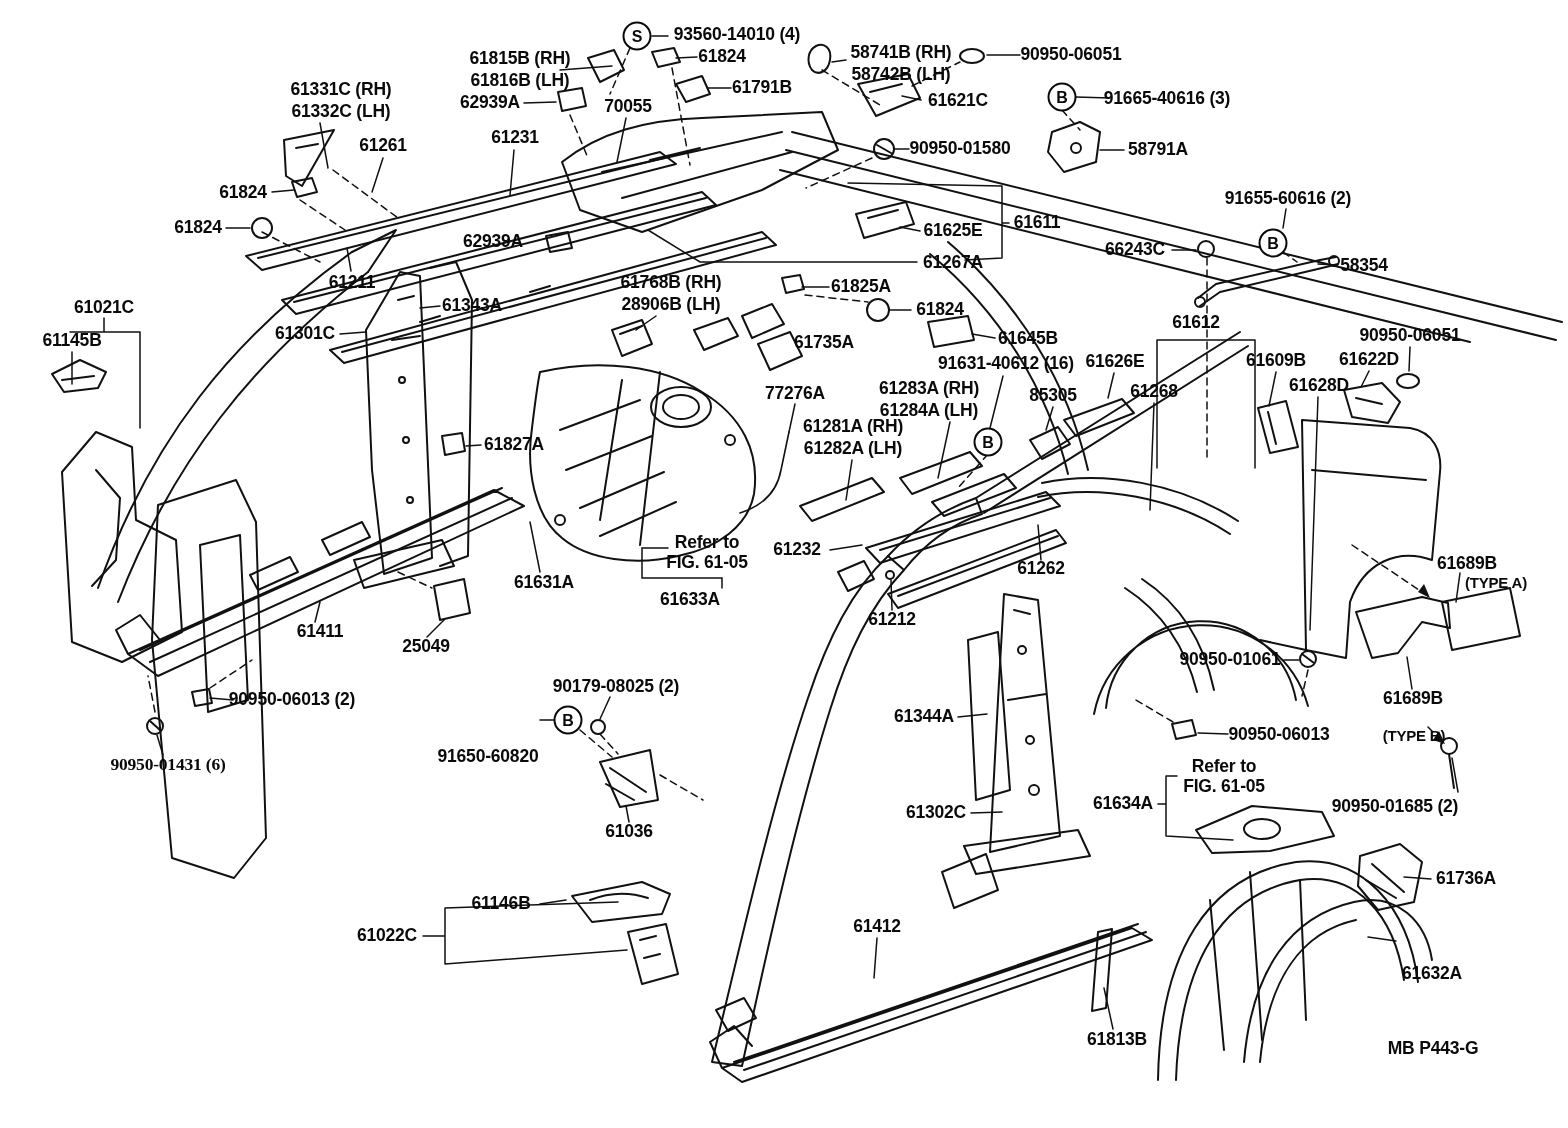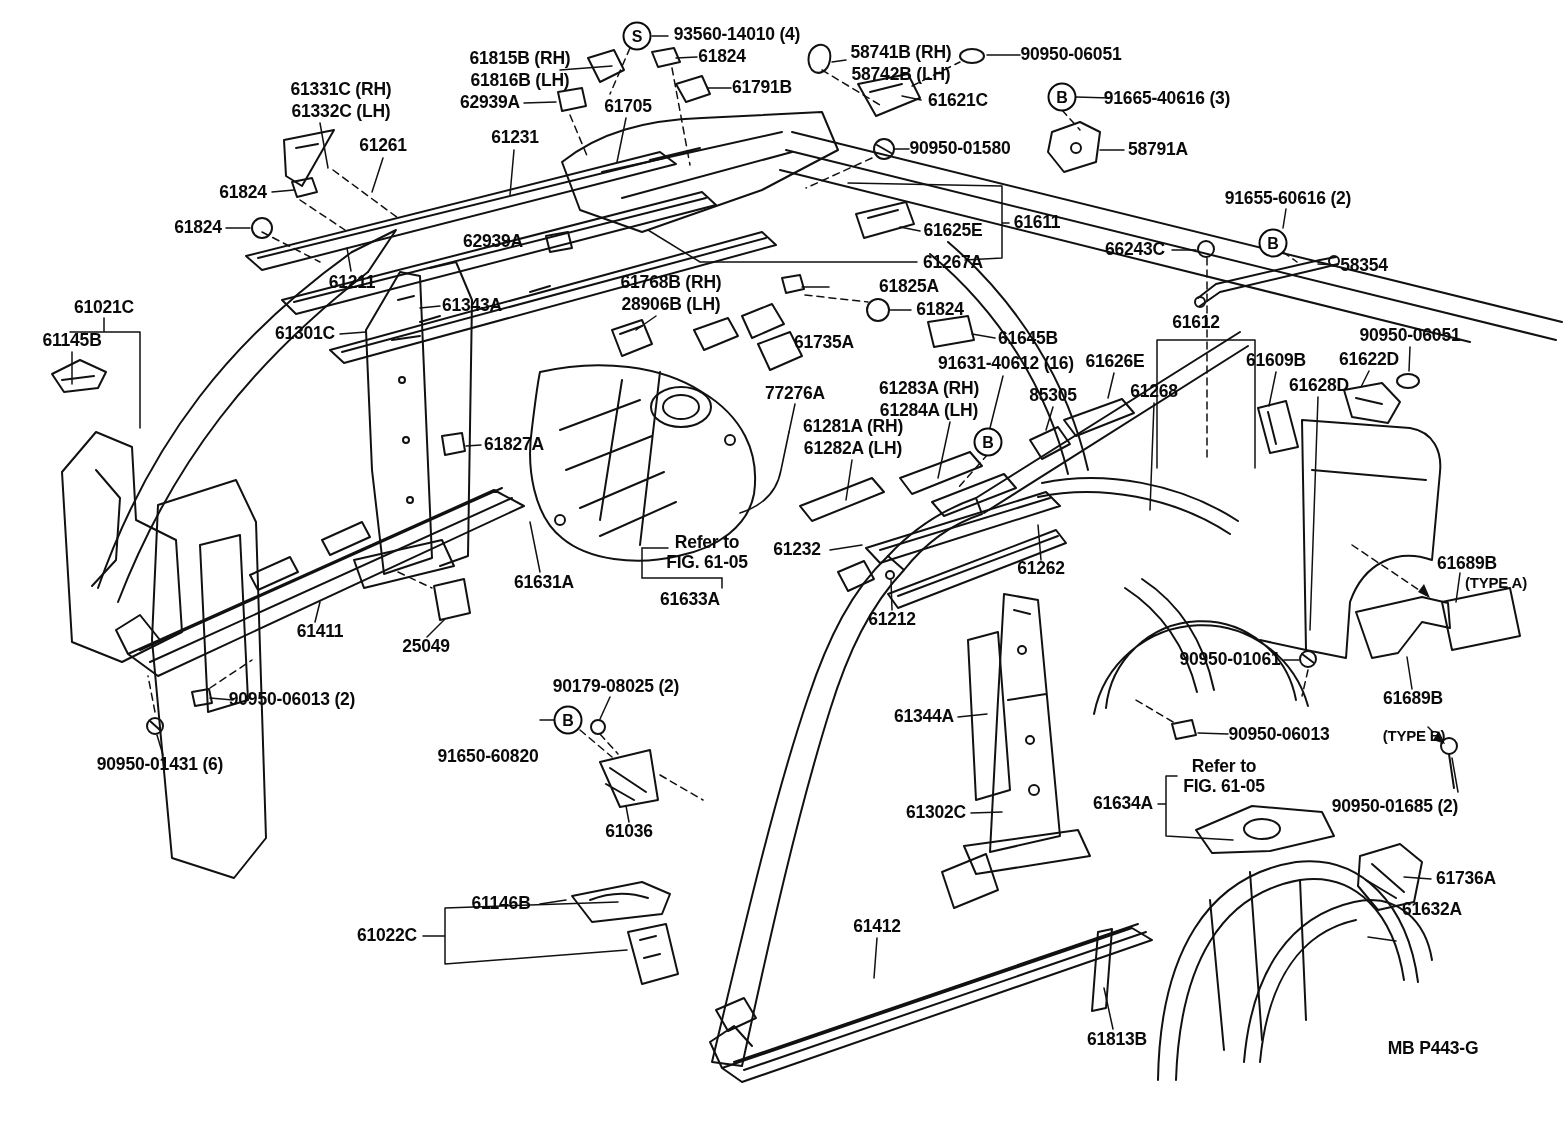--- a/index.html
+++ b/index.html
@@ -250,21 +250,21 @@
   </g>
 </svg>
 
 <div id="label-layer">
       <div class="lbl" style="left: 737px; top: 35px;">93560-14010 (4)</div>
       <div class="lbl" style="left: 520px; top: 59px;">61815B (RH)</div>
       <div class="lbl" style="left: 520px; top: 81px;">61816B (LH)</div>
       <div class="lbl" style="left: 341px; top: 90px;">61331C (RH)</div>
       <div class="lbl" style="left: 341px; top: 112px;">61332C (LH)</div>
       <div class="lbl" style="left: 490px; top: 103px;">62939A</div>
-      <div class="lbl" style="left: 628px; top: 107px;">61705</div>
+      <div class="lbl" style="left: 628px; top: 107px;">70055</div>
       <div class="lbl" style="left: 722px; top: 57px;">61824</div>
       <div class="lbl" style="left: 762px; top: 88px;">61791B</div>
       <div class="lbl" style="left: 901px; top: 53px;">58741B (RH)</div>
       <div class="lbl" style="left: 901px; top: 75px;">58742B (LH)</div>
       <div class="lbl" style="left: 1071px; top: 55px;">90950-06051</div>
       <div class="lbl" style="left: 958px; top: 101px;">61621C</div>
       <div class="lbl" style="left: 1167px; top: 99px;">91665-40616 (3)</div>
       <div class="lbl" style="left: 960px; top: 149px;">90950-01580</div>
       <div class="lbl" style="left: 1158px; top: 150px;">58791A</div>
       <div class="lbl" style="left: 383px; top: 146px;">61261</div>
@@ -272,21 +272,21 @@
       <div class="lbl" style="left: 243px; top: 193px;">61824</div>
       <div class="lbl" style="left: 198px; top: 228px;">61824</div>
       <div class="lbl" style="left: 493px; top: 242px;">62939A</div>
       <div class="lbl" style="left: 352px; top: 283px;">61211</div>
       <div class="lbl" style="left: 1037px; top: 223px;">61611</div>
       <div class="lbl" style="left: 953px; top: 231px;">61625E</div>
       <div class="lbl" style="left: 953px; top: 263px;">61267A</div>
       <div class="lbl" style="left: 1135px; top: 250px;">66243C</div>
       <div class="lbl" style="left: 1288px; top: 199px;">91655-60616 (2)</div>
       <div class="lbl" style="left: 1364px; top: 266px;">58354</div>
-      <div class="lbl" style="left: 861px; top: 287px; margin-left: 48px;">61825A</div>
+      <div class="lbl" style="left: 861px; top: 287px;">61825A</div>
       <div class="lbl" style="left: 940px; top: 310px;">61824</div>
       <div class="lbl" style="left: 1028px; top: 339px;">61645B</div>
       <div class="lbl" style="left: 1006px; top: 364px;">91631-40612 (16)</div>
       <div class="lbl" style="left: 1196px; top: 323px;">61612</div>
       <div class="lbl" style="left: 1410px; top: 336px;">90950-06051</div>
       <div class="lbl" style="left: 1276px; top: 361px;">61609B</div>
       <div class="lbl" style="left: 1369px; top: 360px;">61622D</div>
       <div class="lbl" style="left: 1319px; top: 386px;">61628D</div>
       <div class="lbl" style="left: 1115px; top: 362px;">61626E</div>
       <div class="lbl" style="left: 1154px; top: 392px;">61268</div>
@@ -307,41 +307,41 @@
       <div class="lbl" style="left: 544px; top: 583px;">61631A</div>
       <div class="lbl" style="left: 707px; top: 553px;">Refer to
 FIG. 61-05</div>
       <div class="lbl" style="left: 690px; top: 600px;">61633A</div>
       <div class="lbl" style="left: 797px; top: 550px;">61232</div>
       <div class="lbl" style="left: 1041px; top: 569px;">61262</div>
       <div class="lbl" style="left: 892px; top: 620px;">61212</div>
       <div class="lbl" style="left: 320px; top: 632px;">61411</div>
       <div class="lbl" style="left: 426px; top: 647px;">25049</div>
       <div class="lbl" style="left: 292px; top: 700px;">90950-06013 (2)</div>
-      <div class="lbl" style="left: 160px; top: 765px;">90950-01431 (6)</div>
+      <div class="lbl" style="left: 168px; top: 765px; font-family: Liberation Serif, serif;">90950-01431 (6)</div>
       <div class="lbl" style="left: 616px; top: 687px;">90179-08025 (2)</div>
       <div class="lbl" style="left: 488px; top: 720px; margin-top: 37px;">91650-60820</div>
       <div class="lbl" style="left: 629px; top: 832px;">61036</div>
       <div class="lbl" style="left: 501px; top: 904px;">61146B</div>
       <div class="lbl" style="left: 387px; top: 936px;">61022C</div>
       <div class="lbl" style="left: 924px; top: 717px;">61344A</div>
       <div class="lbl" style="left: 936px; top: 813px;">61302C</div>
       <div class="lbl" style="left: 877px; top: 927px;">61412</div>
       <div class="lbl" style="left: 1123px; top: 804px;">61634A</div>
       <div class="lbl" style="left: 1224px; top: 777px;">Refer to
 FIG. 61-05</div>
       <div class="lbl" style="left: 1230px; top: 660px;">90950-01061</div>
       <div class="lbl" style="left: 1279px; top: 735px;">90950-06013</div>
       <div class="lbl" style="left: 1467px; top: 564px;">61689B</div>
       <div class="lbl small" style="left: 1496px; top: 583px;">(TYPE A)</div>
       <div class="lbl" style="left: 1413px; top: 699px;">61689B</div>
       <div class="lbl small" style="left: 1414px; top: 736px;">(TYPE B)</div>
       <div class="lbl" style="left: 1395px; top: 807px;">90950-01685 (2)</div>
       <div class="lbl" style="left: 1466px; top: 879px;">61736A</div>
-      <div class="lbl" style="left: 1432px; top: 910px;">61632A</div>
+      <div class="lbl" style="left: 1432px; top: 974px;">61632A</div>
       <div class="lbl" style="left: 1117px; top: 1040px;">61813B</div>
       <div class="lbl" style="left: 1433px; top: 1049px;">MB P443-G</div>
       <div class="ccircle" style="left: 637px; top: 36px;">S</div>
       <div class="ccircle" style="left: 1062px; top: 97px;">B</div>
       <div class="ccircle" style="left: 1273px; top: 243px;">B</div>
       <div class="ccircle" style="left: 988px; top: 442px;">B</div>
       <div class="ccircle" style="left: 568px; top: 720px;">B</div>
     </div>
 
 </div>

